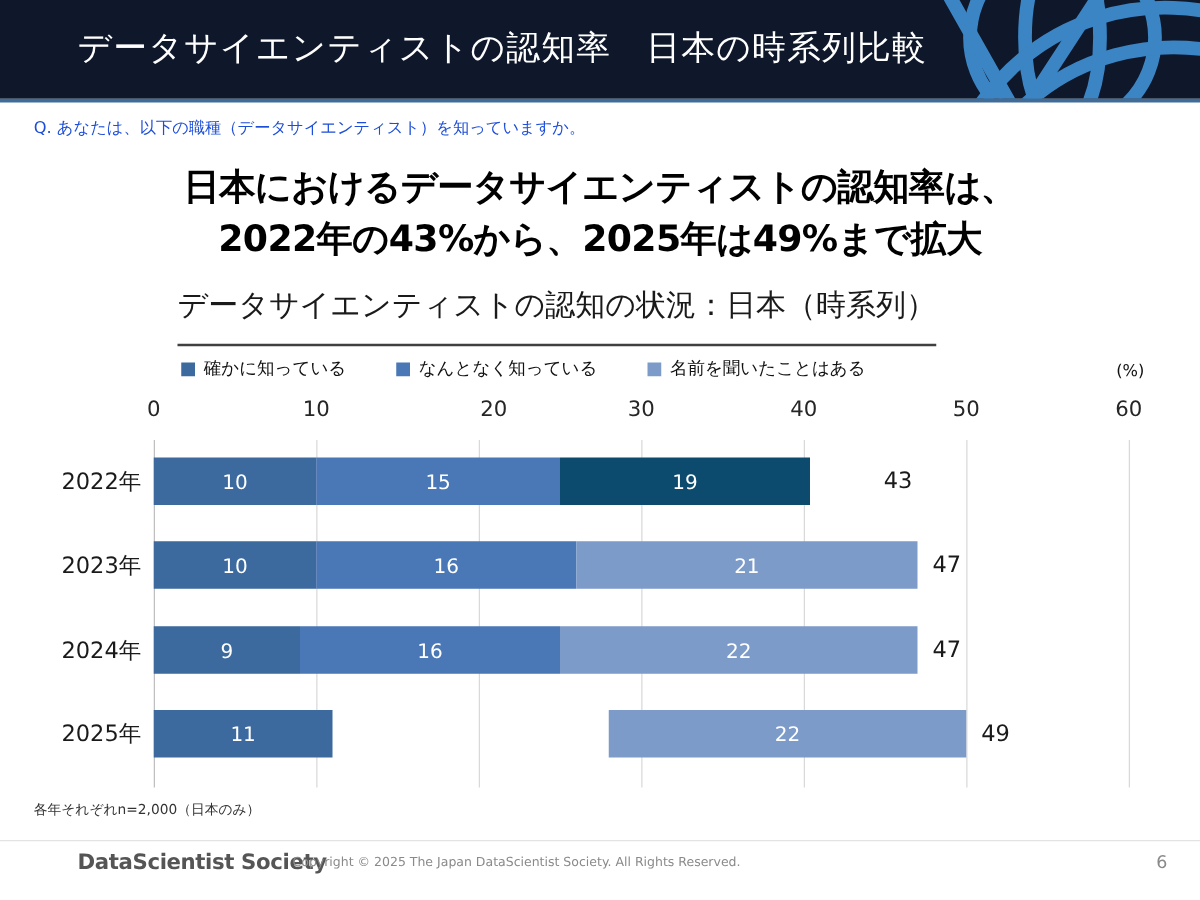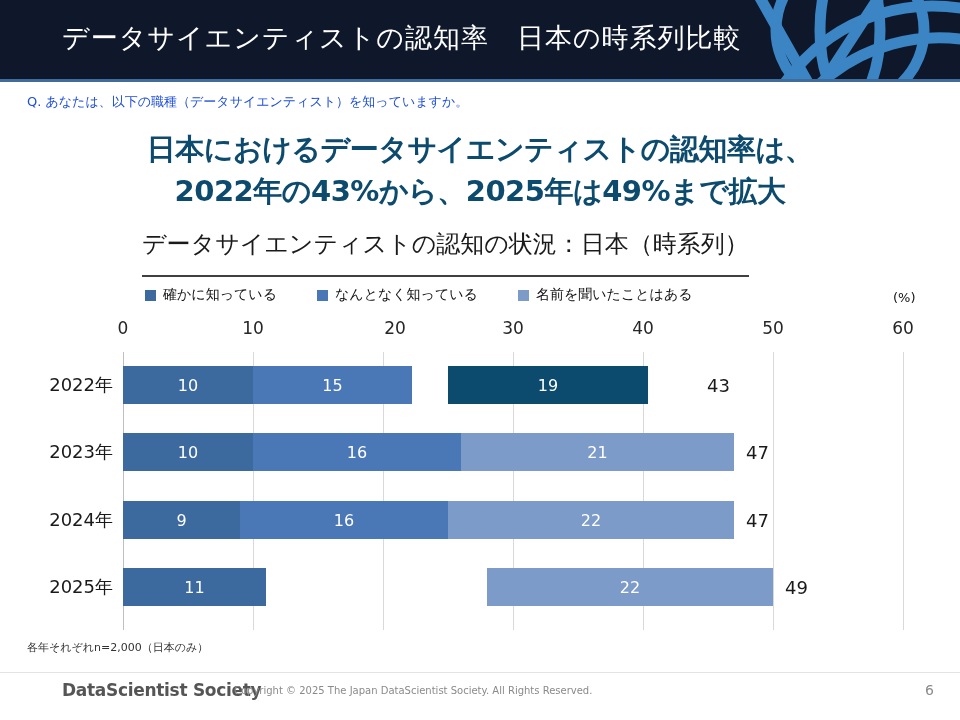--- a/index.html
+++ b/index.html
@@ -28,21 +28,21 @@
   
   .question{
     position:absolute;left:27px;top:93px;
     font-size:13px;color:#1d4ed8;white-space:nowrap;
     font-family:"DejaVu Sans","Liberation Sans",sans-serif;
   }
   
   .headline{
     position:absolute;left:0;top:128px;width:960px;
     text-align:center;
-    font-size:29px;font-weight:bold;color:#0c4a6e;line-height:1.45;
+    font-size:29px;font-weight:bold;color:#000000;line-height:1.45;
     font-family:"DejaVu Sans","Liberation Sans",sans-serif;
     letter-spacing:-0.5px;
   }
   .headline div{white-space:nowrap;}
   
   .chart-title{
     position:absolute;left:142px;top:228px;
     font-size:24px;color:#1a1a1a;white-space:nowrap;
     border-bottom:2px solid #404040;padding-bottom:15px;
     font-family:"DejaVu Sans","Liberation Sans",sans-serif;
@@ -167,21 +167,21 @@
     <div class="axis-line" style="left: 0px;"></div>
     <div class="gridline" style="left: 130px;"></div>
     <div class="gridline" style="left: 260px;"></div>
     <div class="gridline" style="left: 390px;"></div>
     <div class="gridline" style="left: 520px;"></div>
     <div class="gridline" style="left: 650px;"></div>
     <div class="gridline" style="left: 780px;"></div>
     <div class="row" style="top: 14px;">
       <div class="cat-label">2022年</div>
       <div class="seg" style="left: 0px; width: 130px; background: rgb(61, 106, 158);">10</div>
-      <div class="seg" style="left: 130px; width: 159px; background: rgb(74, 119, 181);">15</div>
+      <div class="seg" style="left: 130px; width: 195px; background: rgb(74, 119, 181);">15</div>
       <div class="seg" style="left: 325px; width: 200px; background: #0c4a6e;">19</div>
       <div class="total" style="left: 584px;">43</div>
     </div>
     <div class="row" style="top: 81px;">
       <div class="cat-label">2023年</div>
       <div class="seg" style="left: 0px; width: 130px; background: rgb(61, 106, 158);">10</div>
       <div class="seg" style="left: 130px; width: 208px; background: rgb(74, 119, 181);">16</div>
       <div class="seg" style="left: 338px; width: 273px; background: rgb(125, 155, 201);">21</div>
       <div class="total" style="left: 623px;">47</div>
     </div>

